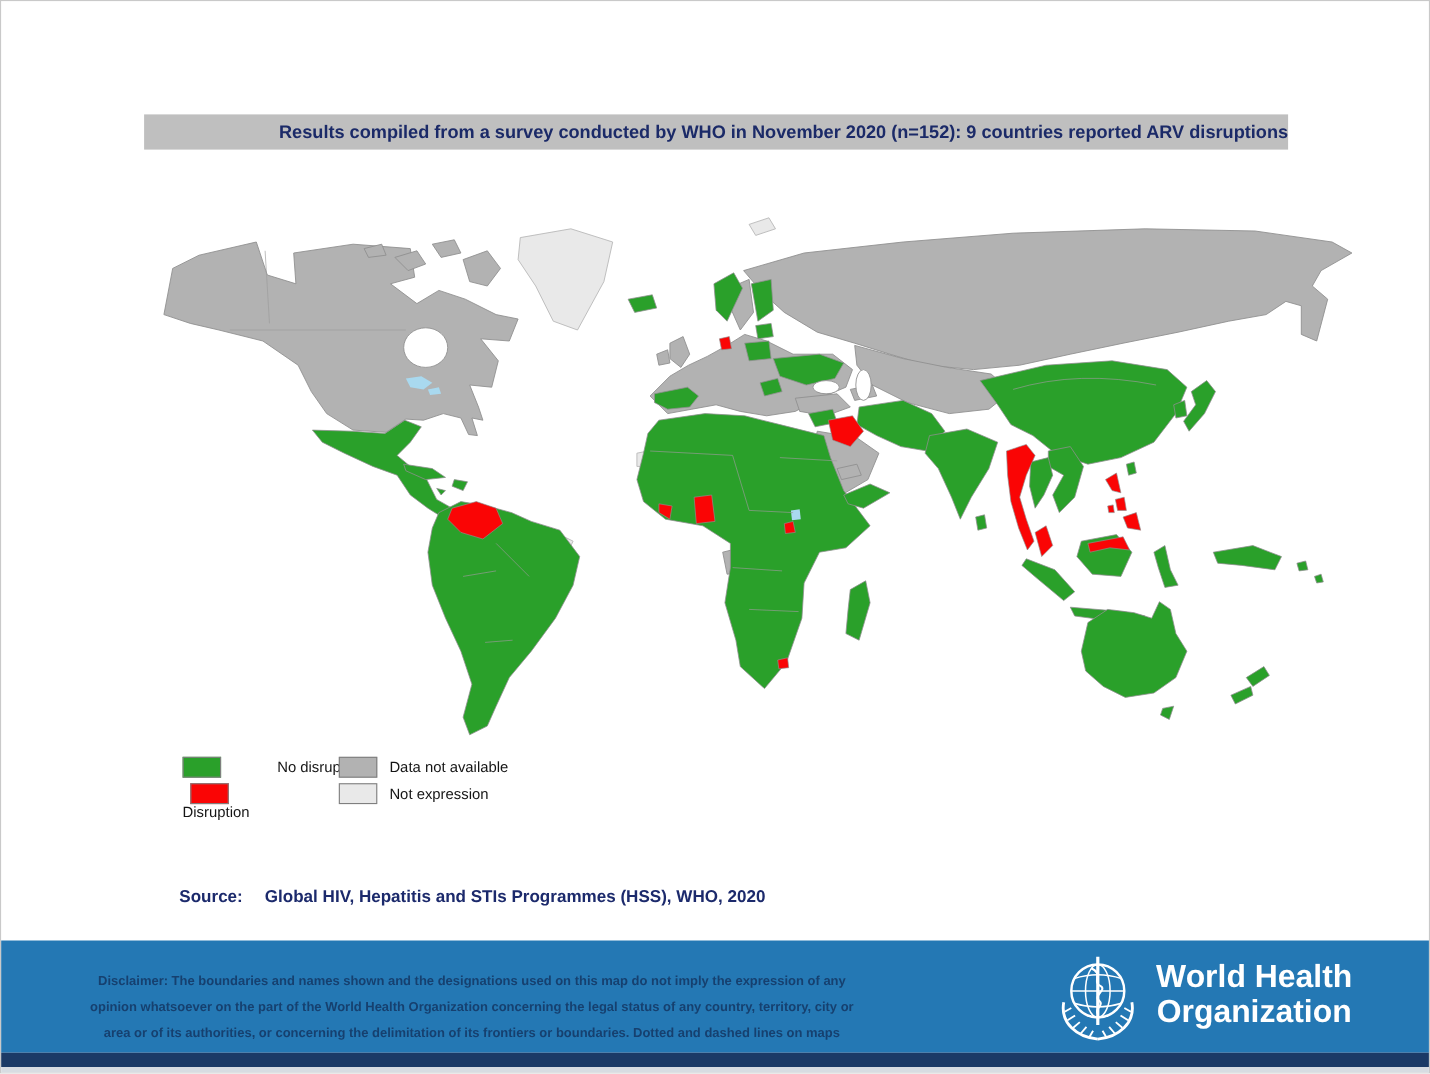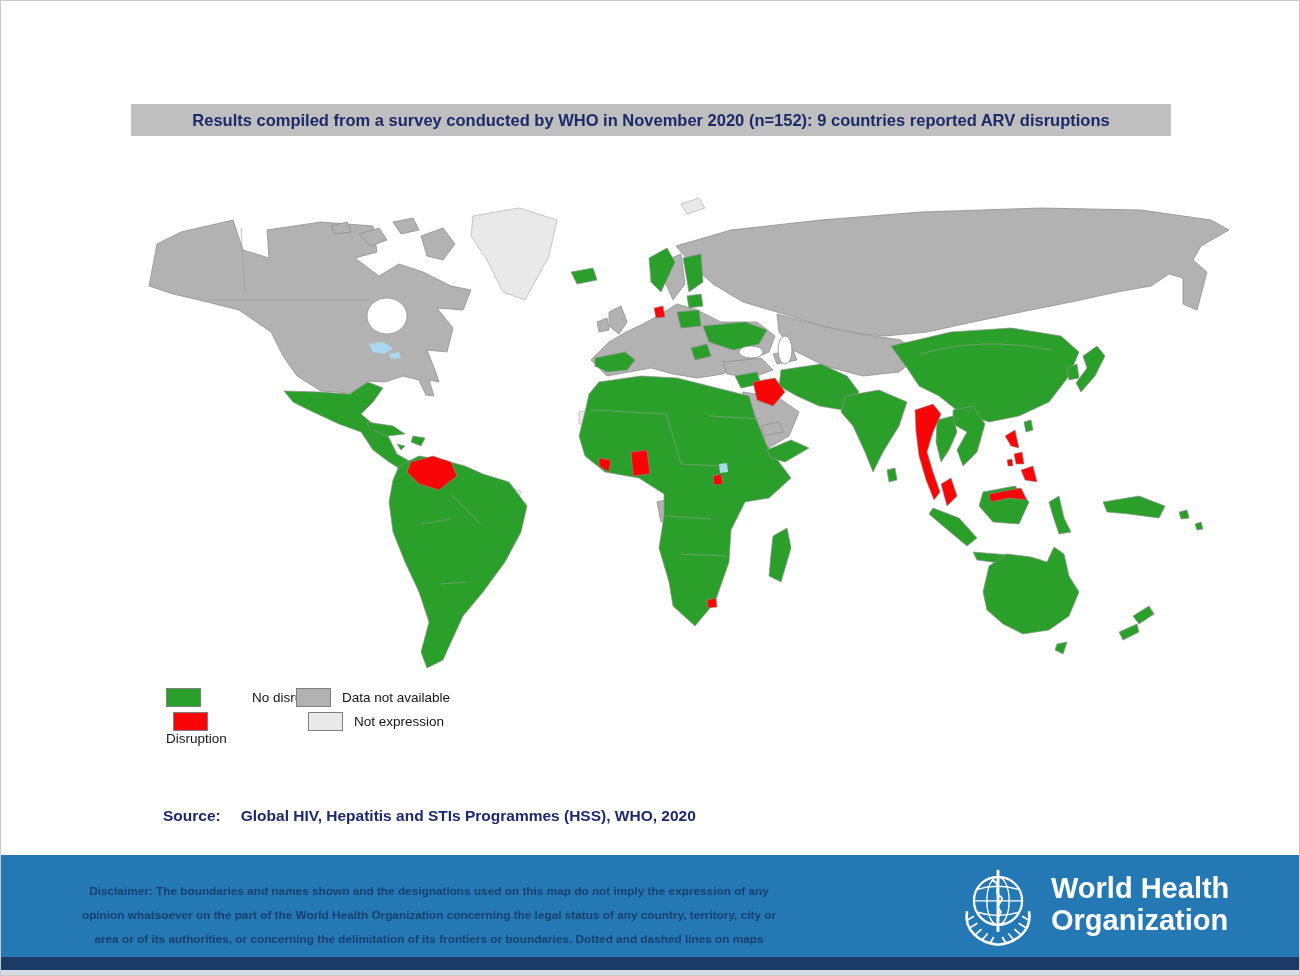--- a/index.html
+++ b/index.html
@@ -5,21 +5,21 @@
   html,body{margin:0;padding:0;background:#f2f2f2;}
   .page{position:relative;width:1300px;height:976px;background:#ffffff;
         border:1px solid #c9c9c9;box-sizing:border-box;overflow:hidden;
         font-family:"Liberation Sans",sans-serif;}
   
   .title{position:absolute;left:68px;top:34px;width:1160px;
          font-size:31px;font-weight:bold;color:#21376b;letter-spacing:-0.3px;white-space:nowrap;}
   .title .date{margin-left:14px;font-size:32px;letter-spacing:0;}
   
   .banner{position:absolute;left:130px;top:103px;width:1040px;height:32px;
-          background:#bfbfbf;display:flex;align-items:center;justify-content:center;
+          background:#bfbfbf;display:flex;align-items:center;justify-content:flex-end;
           font-size:16.5px;font-weight:bold;color:#1b2a68;}
   
   .map{position:absolute;left:120px;top:163px;width:1170px;height:515px;}
   .gray path{fill:#b2b2b2;stroke:#8f8f8f;stroke-width:.8}
   .lgray path{fill:#e9e9e9;stroke:#b7b7b7;stroke-width:.8}
   .green path{fill:#2aa02a;stroke:#8f8f8f;stroke-width:.7}
   .red path{fill:#fa0505;stroke:#8f8f8f;stroke-width:.6}
   .lake path{fill:#a9d9ef;stroke:none}
   .white ellipse{fill:#ffffff;stroke:#8f8f8f;stroke-width:.8}
   .borders path{fill:none;stroke:#9b9b9b;stroke-width:.7;opacity:.85}
@@ -31,21 +31,21 @@
   .source{position:absolute;left:162px;top:806px;font-size:15.5px;font-weight:bold;color:#1c2a6c;}
   .source .src-text{margin-left:20px;}
   
   .footer{position:absolute;left:0;top:854px;width:1300px;height:102px;background:#2478b4;}
   .footer-strip{position:absolute;left:0;top:956px;width:1300px;height:13px;background:#1b3a66;}
   .footer-bottom{position:absolute;left:0;top:969px;width:1300px;height:7px;background:#d7dce2;}
   .disclaimer{position:absolute;left:78px;top:24px;width:700px;
               font-size:11.8px;font-weight:bold;color:#16406f;line-height:24px;text-align:center;}
   .who-emblem{position:absolute;left:954px;top:8px;width:86px;height:86px;}
   .who-logotext{position:absolute;left:1050px;top:17px;color:#ffffff;
-                font-size:29px;font-weight:bold;line-height:32px;}
+                font-size:29px;font-weight:bold;line-height:32px;text-align:center;}
 </style>
 </head>
 <body>
 
 <div class="page">
 
 
   <div class="banner">
     <span>Results compiled from a survey conducted by WHO in November 2020 (n=152): 9 countries reported ARV disruptions</span>
   </div>
@@ -162,21 +162,21 @@
 
   <div class="legend">
     <div class="legend-item" style="left:0;top:0;gap:40px;">
       <span class="swatch" style="background-color: rgb(42, 160, 42);"></span>
       <span>No disruption</span>
     </div>
     <div class="legend-item" style="left:0;top:24px;flex-direction:column;">
       <span class="swatch" style="background-color: rgb(250, 5, 5);"></span>
       <span>Disruption</span>
     </div>
-    <div class="legend-item" style="left:130px;top:0;">
+    <div class="legend-item" style="left:142px;top:0;">
       <span class="swatch" style="background-color: rgb(178, 178, 178);"></span>
       <span>Data not available</span>
     </div>
     <div class="legend-item" style="left:142px;top:24px;">
       <span class="swatch" style="background-color: rgb(233, 233, 233);"></span>
       <span>Not expression</span>
     </div>
   </div>
 
   <div class="source">

